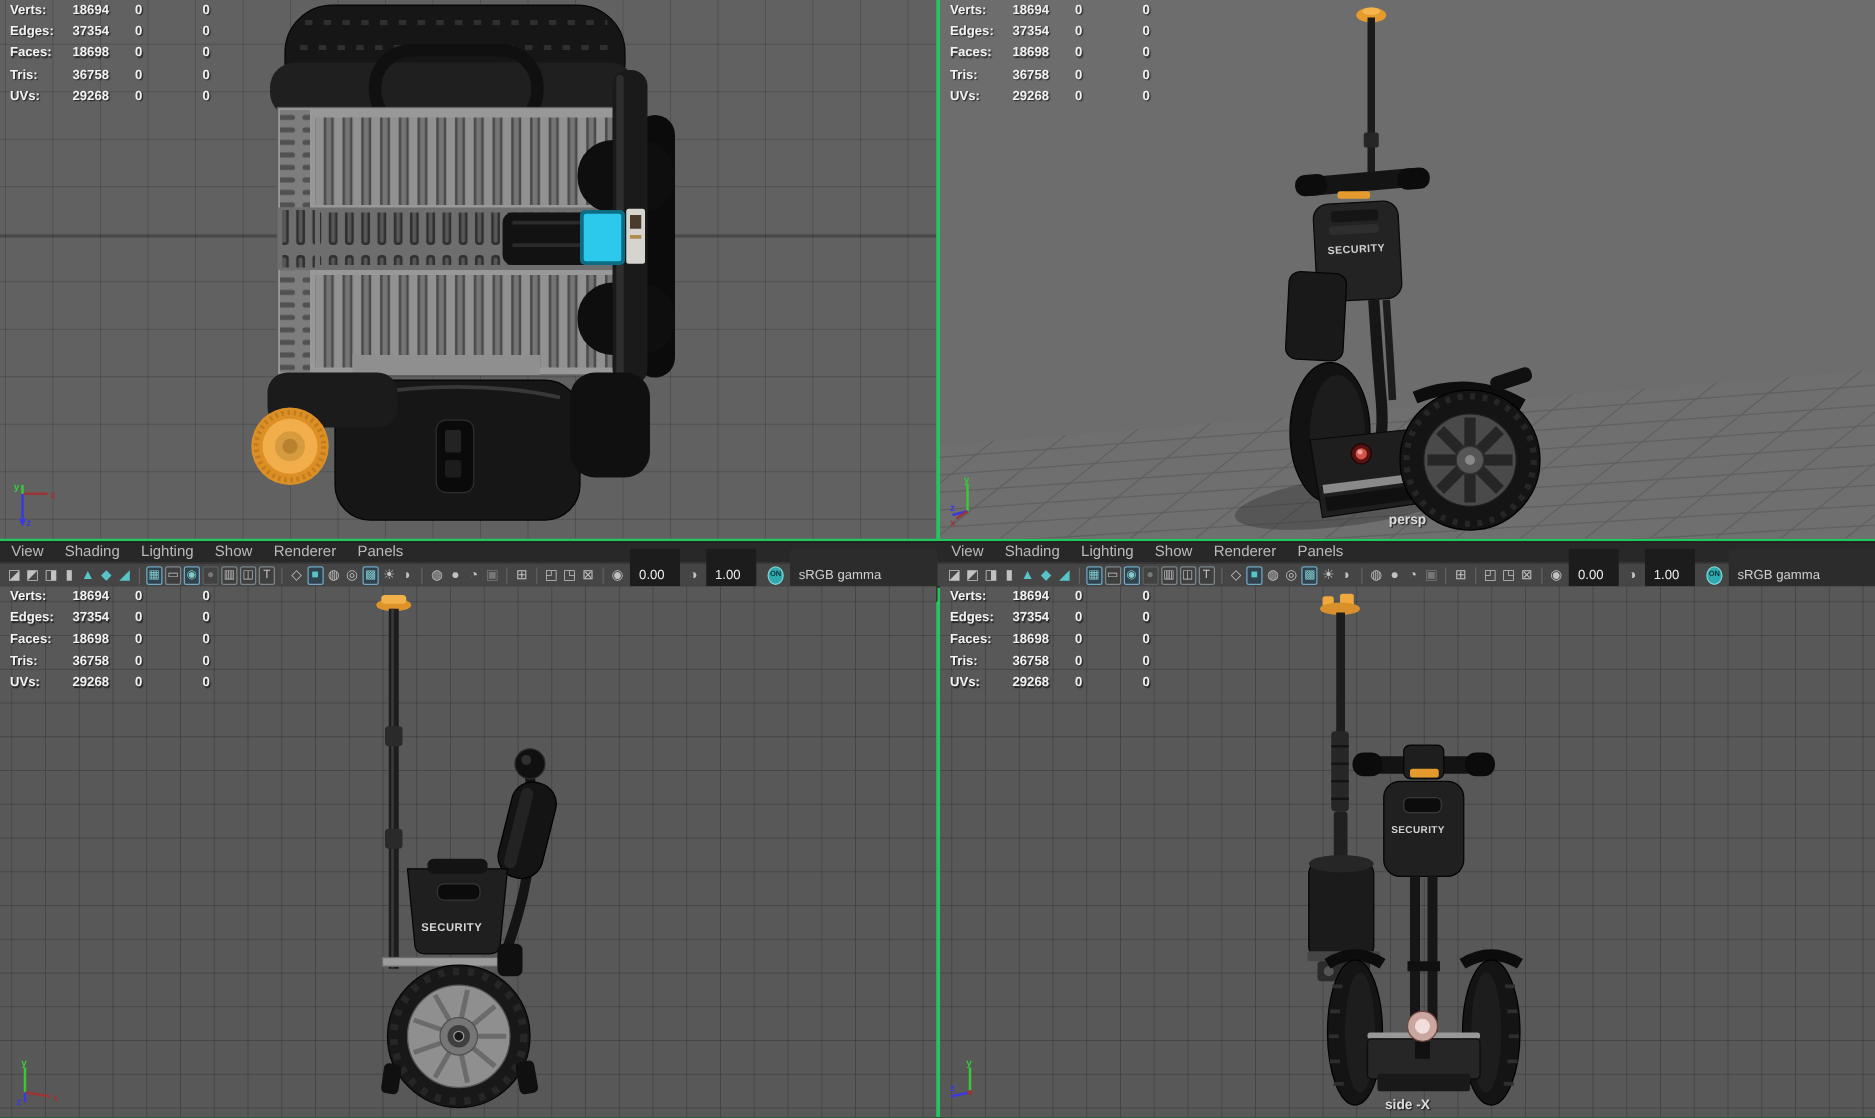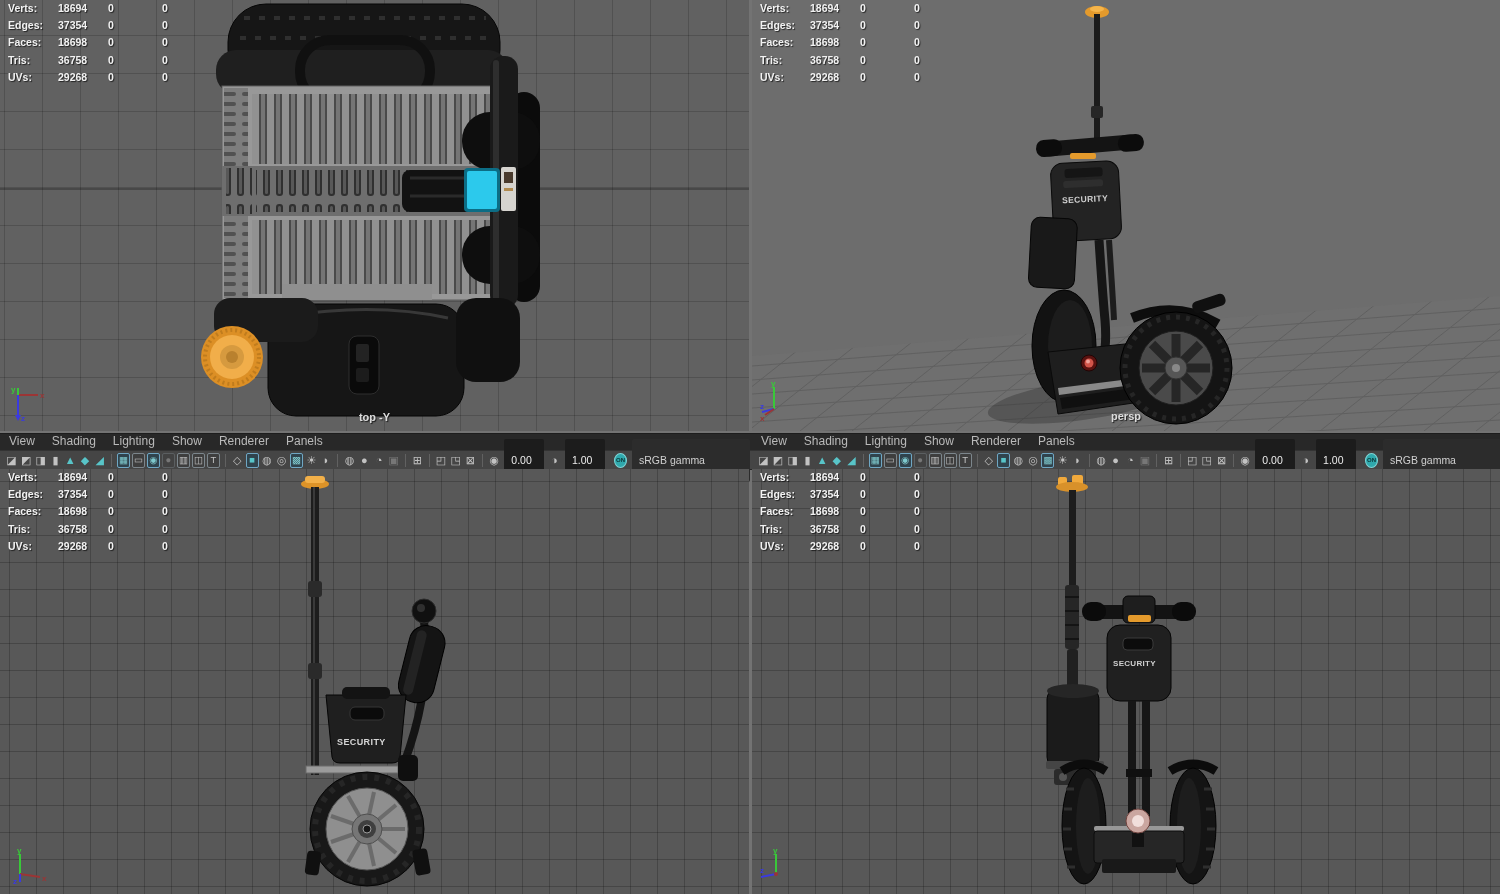--- a/index.html
+++ b/index.html
@@ -1,16 +1,16 @@
 <!DOCTYPE html>
 <html><head>
 <meta charset="utf-8">
 <style>
   html,body{margin:0;padding:0;background:#161616;}
-  #stage{position:relative;width:1500px;height:894px;background:#737373;overflow:hidden;
+  #stage{position:relative;width:1500px;height:894px;background:#22c55e;overflow:hidden;
          font-family:"Liberation Sans",sans-serif;-webkit-font-smoothing:antialiased;}
   
   .vp{position:absolute;overflow:hidden;}
   .vp.topgrid{background-color:#616161;
     background-image:linear-gradient(rgba(0,0,0,.17) 1px,transparent 1px),
                      linear-gradient(90deg,rgba(0,0,0,.17) 1px,transparent 1px);
     background-size:38px 38px;background-position:4px 35px;}
   .vp.botgrid{background-color:#585858;
     background-image:linear-gradient(rgba(0,0,0,.20) 1px,transparent 1px),
                      linear-gradient(90deg,rgba(0,0,0,.20) 1px,transparent 1px);
@@ -156,21 +156,20 @@
     </div>
     <svg class="gizmo" width="40" height="42">
       <line x1="10" y1="12" x2="30" y2="12" stroke="#9b3535" stroke-width="2"></line>
       <text x="32" y="15" fill="#9b3535">x</text>
       <line x1="10" y1="12" x2="10" y2="32" stroke="#3a3ae0" stroke-width="2"></line>
       <polygon points="7,32 13,32 10,38" fill="#3a3ae0"></polygon>
       <line x1="10" y1="12" x2="10" y2="5" stroke="#39c839" stroke-width="2"></line>
       <text x="3" y="9" fill="#39c839">y</text>
       <text x="13" y="38" fill="#3a3ae0">z</text>
     </svg>
-    <div class="vplabel" style="bottom:8px;">top -Y</div>
   </div>
 
   <div class="vp perspbg" style="left:752px;top:0;width:748px;height:431px;">
     <svg class="modelsvg" viewBox="0 0 748 431" width="748" height="431">
       <defs>
         <clipPath id="gclip">
             <polygon points="0,356 748,296 748,431 0,431"></polygon>
           </clipPath>
       </defs>
       <polygon points="0,356 748,296 748,431 0,431" fill="#6f6f6f"></polygon>
@@ -782,15 +781,16 @@
         </div>
 
     </div>
     <svg class="gizmo" width="44" height="42">
       <line x1="16" y1="28" x2="16" y2="8" stroke="#39c839" stroke-width="2"></line>
       <text x="13" y="7" fill="#39c839">y</text>
       <line x1="16" y1="28" x2="1" y2="31" stroke="#3a3ae0" stroke-width="2"></line>
       <text x="0" y="27" fill="#3a3ae0">z</text>
       <circle cx="16" cy="28" r="2" fill="#9b3535"></circle>
     </svg>
+    <div class="vplabel" style="bottom:4px;">side -X</div>
   </div>
 
 </div>
 
 </body></html>

